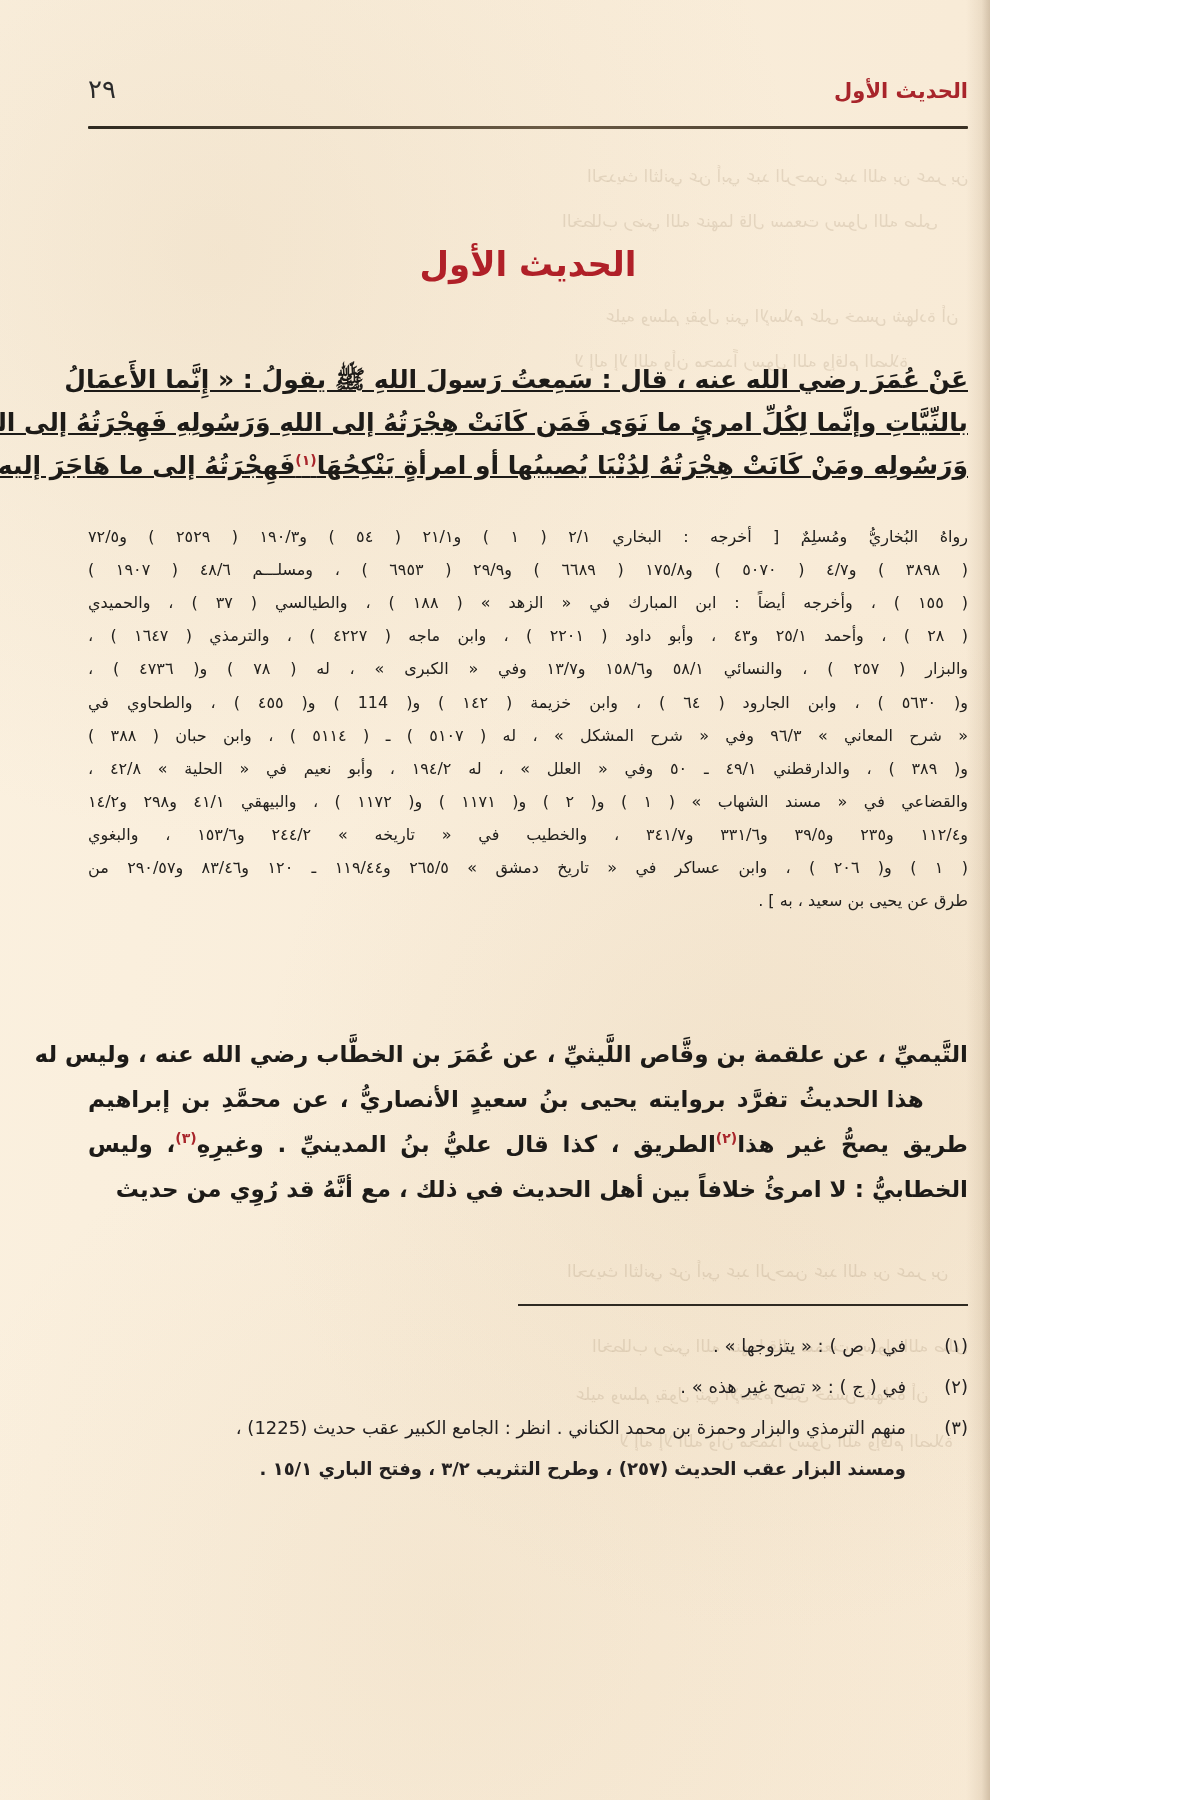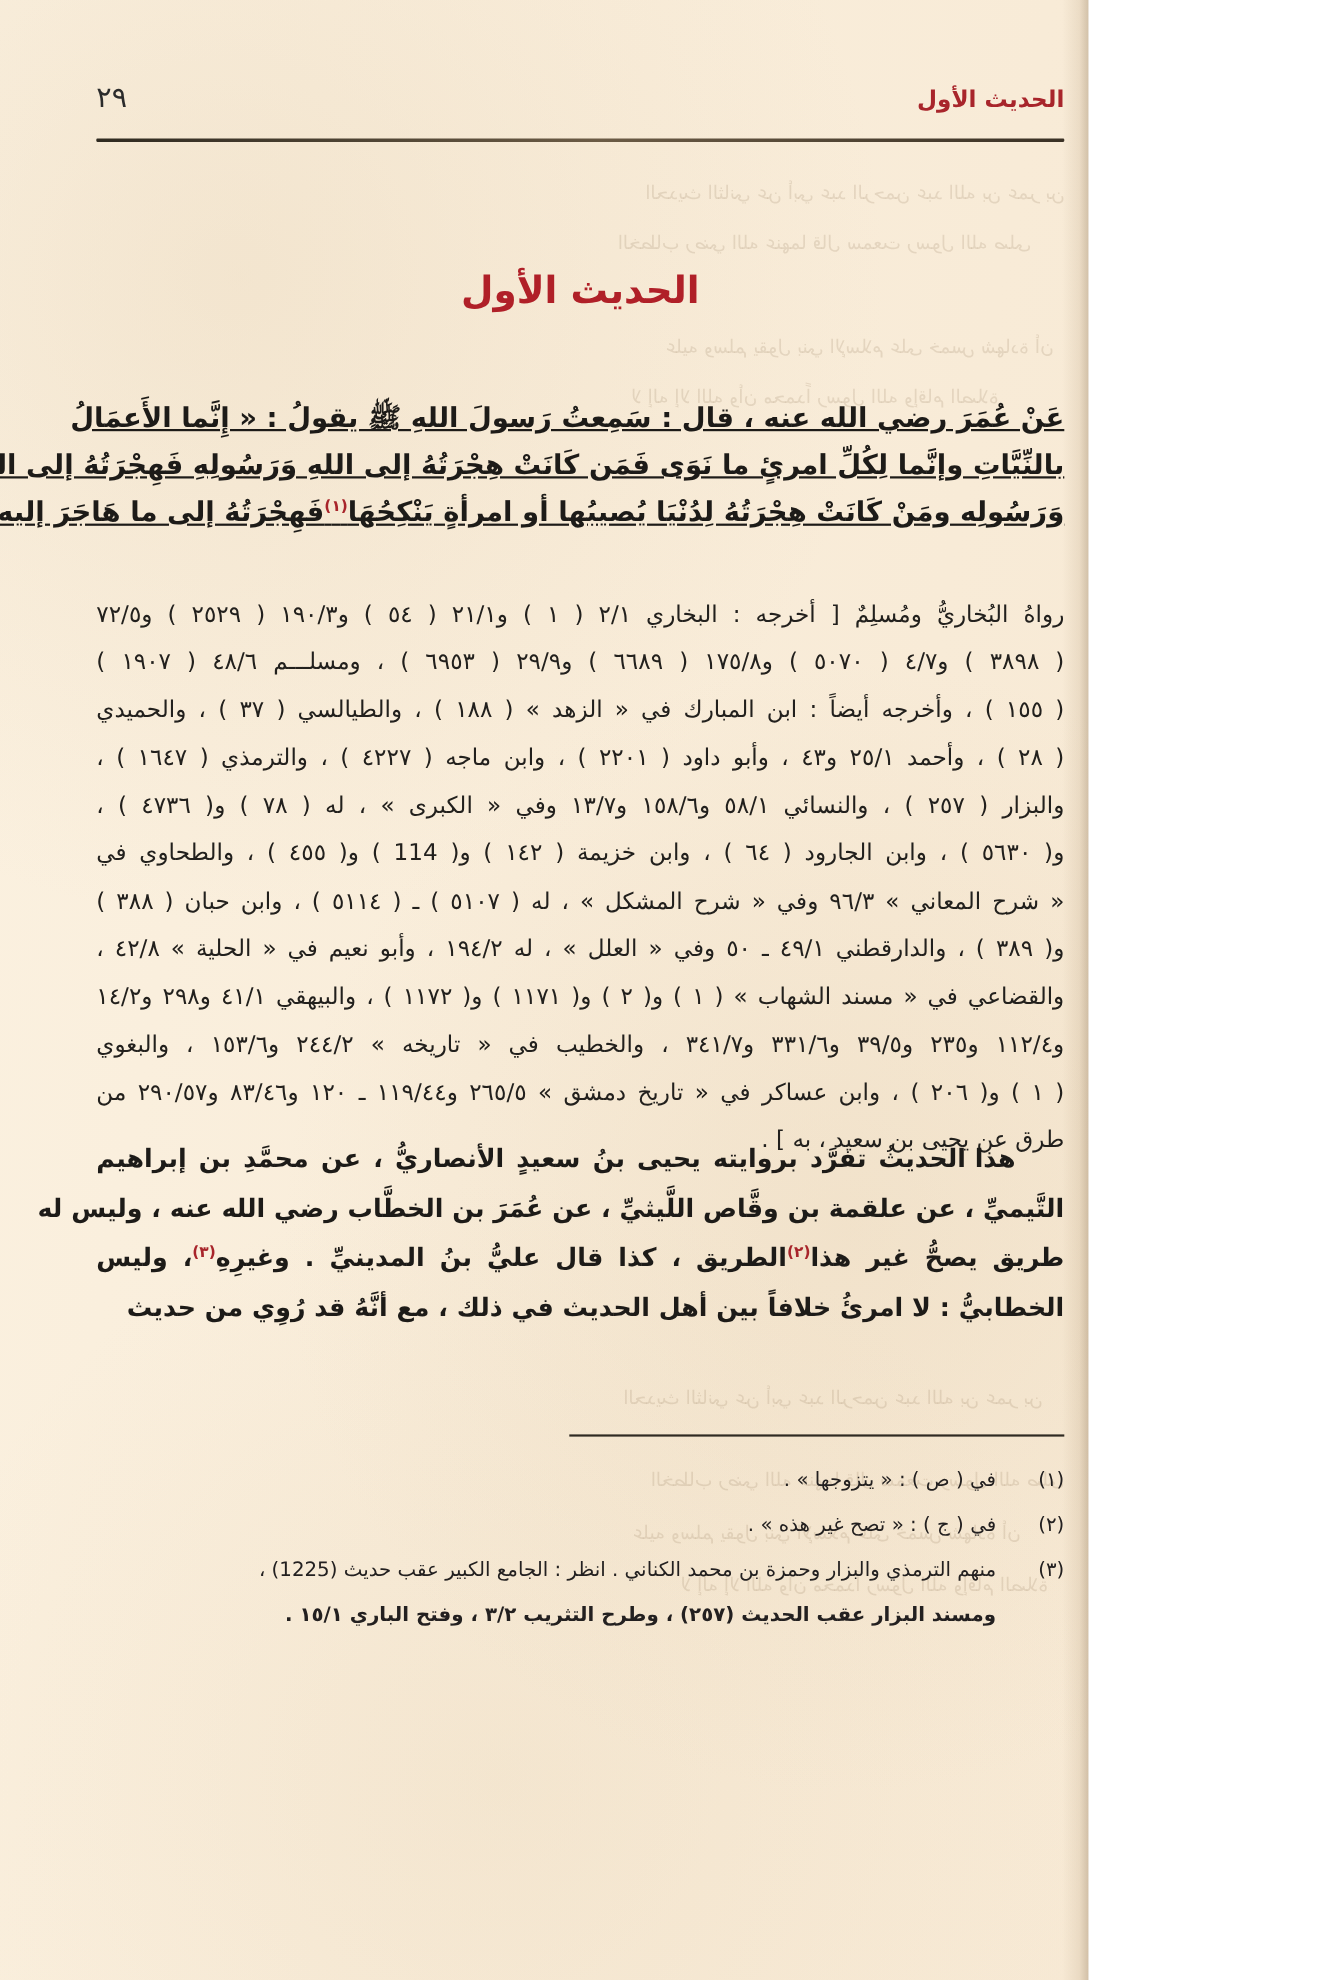--- a/index.html
+++ b/index.html
@@ -155,26 +155,26 @@
   .sup {
     font-size: 14px;
     vertical-align: super;
     color: #a8252b;
     font-weight: bold;
   }
 
   
   .takhrij {
     position: absolute;
-    top: 537px;
+    top: 520px;
     left: 0;
     width: 880px;
     direction: rtl;
     color: #22201d;
-    font-size: 21px;
+    font-size: 16px;
     line-height: 2.07;
   }
   .takhrij .ln {
     display: block;
     text-align: justify;
     text-align-last: justify;
     white-space: nowrap;
   }
   .takhrij .ln.tail {
     text-align-last: right;
@@ -285,22 +285,22 @@
       <span class="ln">و( ٥٦٣٠ ) ، وابن الجارود ( ٦٤ ) ، وابن خزيمة ( ١٤٢ ) و( 114 ) و( ٤٥٥ ) ، والطحاوي في</span>
       <span class="ln">« شرح المعاني » ٩٦/٣ وفي « شرح المشكل » ، له ( ٥١٠٧ ) ـ ( ٥١١٤ ) ، وابن حبان ( ٣٨٨ )</span>
       <span class="ln">و( ٣٨٩ ) ، والدارقطني ٤٩/١ ـ ٥٠ وفي « العلل » ، له ١٩٤/٢ ، وأبو نعيم في « الحلية » ٤٢/٨ ،</span>
       <span class="ln">والقضاعي في « مسند الشهاب » ( ١ ) و( ٢ ) و( ١١٧١ ) و( ١١٧٢ ) ، والبيهقي ٤١/١ و٢٩٨ و١٤/٢</span>
       <span class="ln">و١١٢/٤ و٢٣٥ و٣٩/٥ و٣٣١/٦ و٣٤١/٧ ، والخطيب في « تاريخه » ٢٤٤/٢ و١٥٣/٦ ، والبغوي</span>
       <span class="ln">( ١ ) و( ٢٠٦ ) ، وابن عساكر في « تاريخ دمشق » ٢٦٥/٥ و١١٩/٤٤ ـ ١٢٠ و٨٣/٤٦ و٢٩٠/٥٧ من</span>
       <span class="ln tail">طرق عن يحيى بن سعيد ، به ] .</span>
     </div>
 
     <div class="commentary">
+      <span class="ln">التَّيميِّ ، عن علقمة بن وقَّاص اللَّيثيِّ ، عن عُمَرَ بن الخطَّاب رضي الله عنه ، وليس له</span>
       <span class="ln" style="text-indent:0;">&nbsp;&nbsp;&nbsp;&nbsp;<span>هذا الحديثُ تفرَّد بروايته يحيى بنُ سعيدٍ الأنصاريُّ ، عن محمَّدِ بن إبراهيم</span></span>
-      <span class="ln">التَّيميِّ ، عن علقمة بن وقَّاص اللَّيثيِّ ، عن عُمَرَ بن الخطَّاب رضي الله عنه ، وليس له</span>
       <span class="ln"><span>طريق يصحُّ غير هذا</span><span class="sup">(٢)</span><span>الطريق ، كذا قال عليُّ بنُ المدينيِّ . وغيرِهِ</span><span class="sup">(٣)</span><span>، وليس</span></span>
       <span class="ln tail">الخطابيُّ : لا امرئُ خلافاً بين أهل الحديث في ذلك ، مع أنَّهُ قد رُوِي من حديث</span>
     </div>
 
     <div class="fn-rule"></div>
 
     <div class="footnotes">
       <div class="fn-row">
         <div class="fn-num">(١)</div>
         <div class="fn-text">في ( ص ) : « يتزوجها » .</div>

